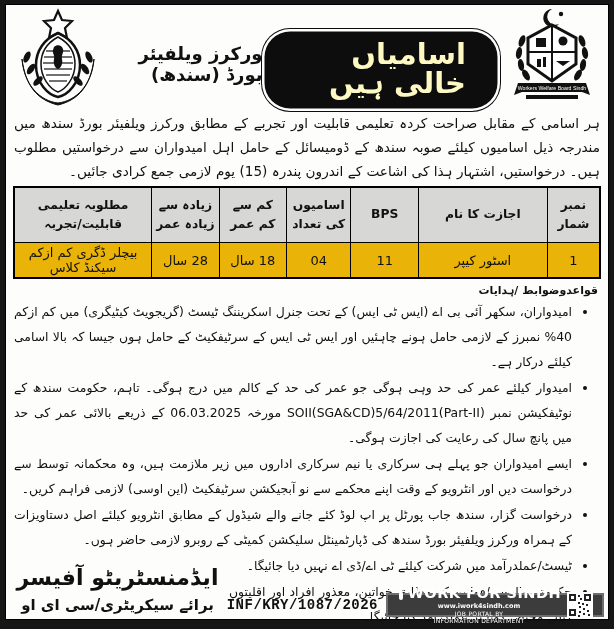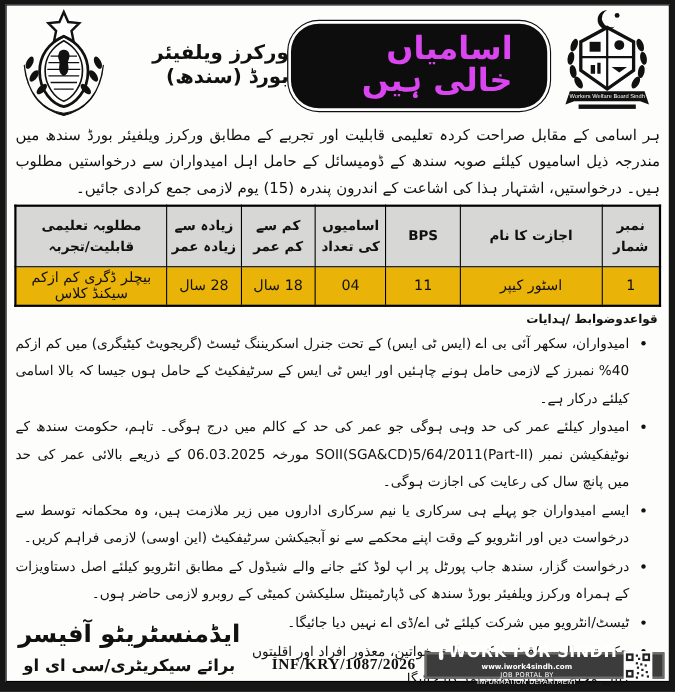--- a/index.html
+++ b/index.html
@@ -14,21 +14,21 @@
   }
   
   .hdr{display:flex;direction:ltr;align-items:flex-start;height:102px;}
   .logo-box{flex:0 0 auto;}
   .hdr-center{flex:1;display:flex;align-items:center;}
   .org-title{
     direction:rtl;font-size:18px;font-weight:bold;margin-top:9px;letter-spacing:0;
     font-family:"DejaVu Sans",sans-serif;
   }
   .banner-pill{
-    direction:rtl;margin-top:12px;background:#0d0d0d;color:#d946ef;
+    direction:rtl;margin-top:22px;background:#0d0d0d;color:#fef9c3;
     font-size:29px;font-weight:bold;line-height:1;
     padding:11px 34px 13px 34px;border-radius:28px;
     box-shadow:inset 0 0 0 2.5px #fff,0 0 0 1px #0d0d0d;
   }
   
   .intro{
     direction:rtl;text-align:justify;font-size:13.6px;line-height:24px;
     margin:2px 4px 3px 4px;font-weight:500;
   }
   
@@ -55,21 +55,21 @@
   .sig-label{font-family:"DejaVu Serif",serif;font-style:italic;font-size:17px;font-weight:bold;margin-bottom:2px;}
   .sig-title{font-size:22px;font-weight:bold;margin:2px 0 6px 0;}
   .sig-for{font-size:15px;font-weight:bold;margin-bottom:6px;}
   .lower-right{flex:1;}
   
   .footer{
     position:absolute;left:4px;right:4px;bottom:2px;
     display:flex;direction:ltr;justify-content:flex-end;align-items:flex-end;gap:8px;
   }
   .ref-no{
-    font-family:Liberation Serif, serif;font-weight:bold;font-size:14px;
+    font-family:Liberation Mono, monospace;font-weight:bold;font-size:14px;
     padding-bottom:4px;letter-spacing:.5px;margin-top:26px;
   }
   .badge{
     width:218px;height:24px;background:#3c3c3c;border:2px solid #6e6e6e;
     box-sizing:border-box;display:flex;align-items:center;justify-content:center;gap:6px;
     color:#fff;
   }
   .badge-text{display:flex;flex-direction:column;align-items:center;line-height:1;}
   .badge-title-row{display:flex;align-items:center;gap:3px;}
   .badge-title{font-size:14.5px;font-weight:bold;letter-spacing:.5px;}
@@ -192,21 +192,21 @@
   </ul>
 
   <div class="lower">
     <div class="sig">
       <div class="sig-title">ایڈمنسٹریٹو آفیسر</div>
       <div class="sig-for">برائے سیکریٹری/سی ای او</div>
 
     </div>
     <div class="lower-right">
       <ul class="rules" style="margin-top:0;">
-        <li>ٹیسٹ/انٹرویو میں شرکت کیلئے ٹی اے/ڈی اے نہیں دیا جائیگا۔</li>
+        <li>ٹیسٹ/عملدرآمد میں شرکت کیلئے ٹی اے/ڈی اے نہیں دیا جائیگا۔</li>
         <li>حکومتی پالیسی/قوانین کے مطابق خواتین، معذور افراد اور اقلیتوں کیلئے مختص کوٹا پر عملدرآمد کیا جائیگا۔</li>
 
       </ul>
     </div>
   </div>
 
   <div class="footer">
     <div class="ref-no">INF/KRY/1087/2026</div>
     <div class="badge">
       <div class="badge-text">

